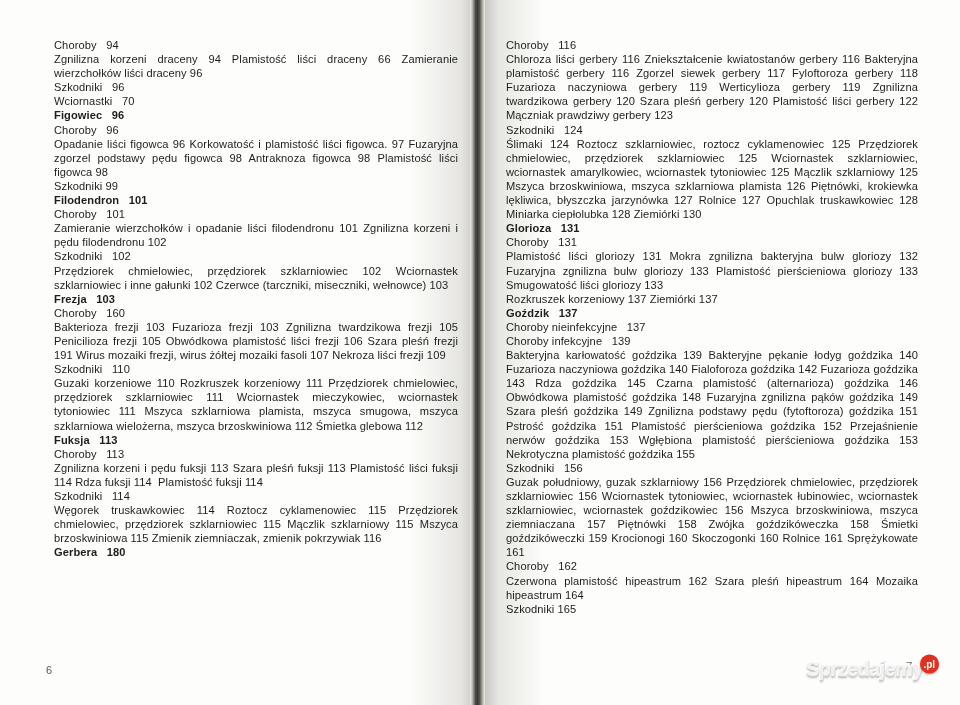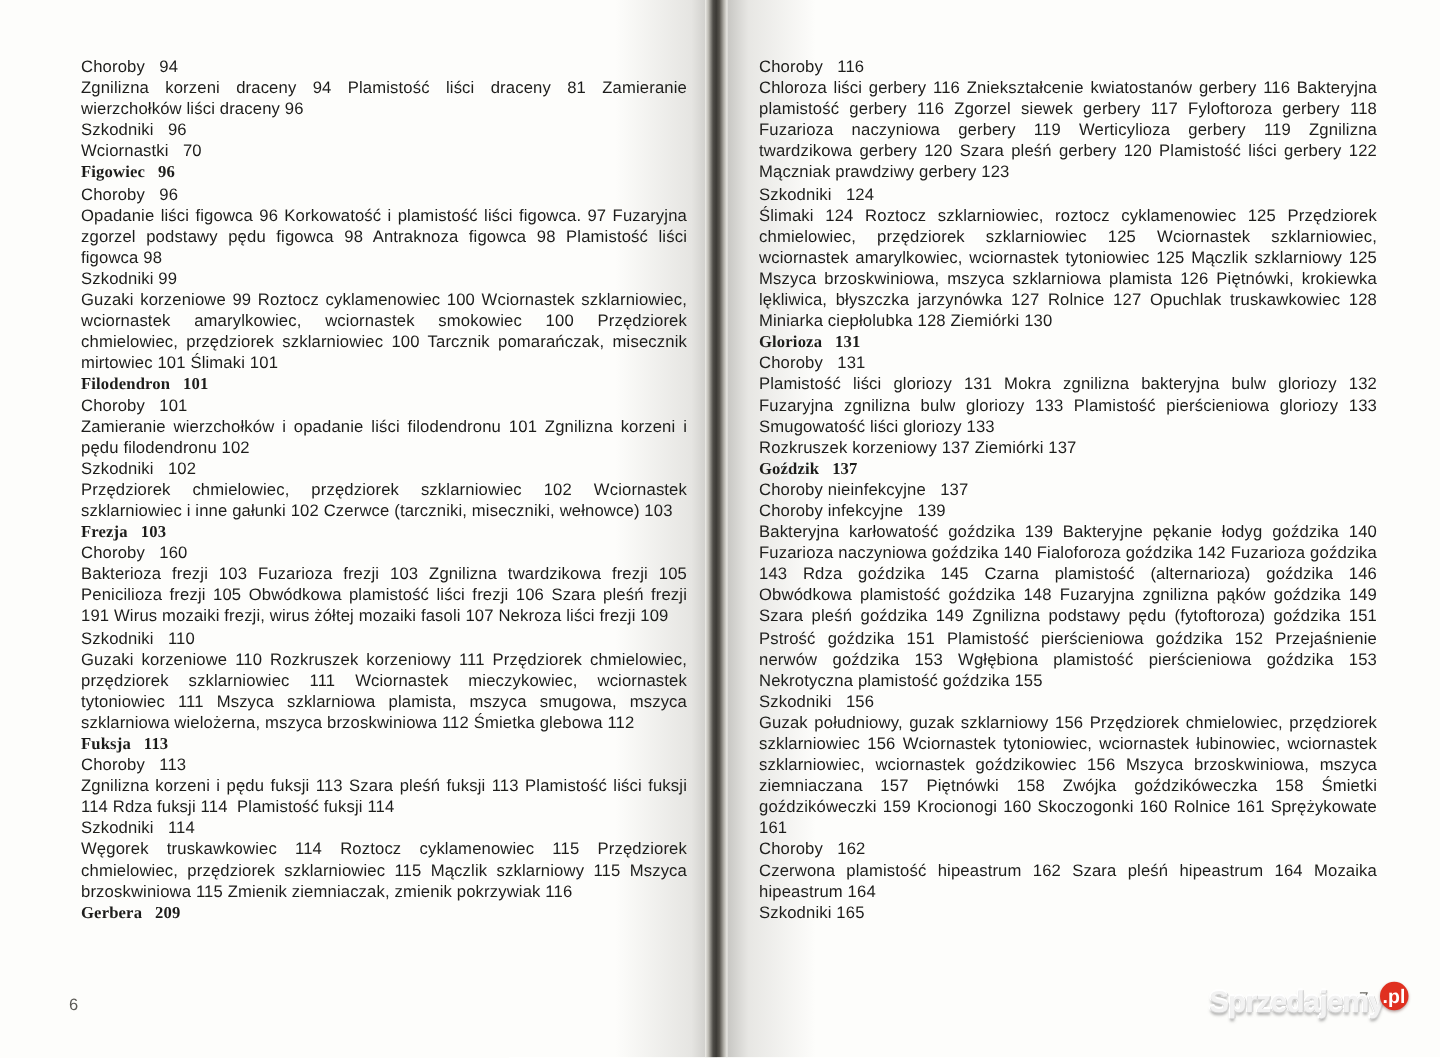--- a/index.html
+++ b/index.html
@@ -71,21 +71,21 @@
     margin: 0;
     padding: 0;
     text-align: justify;
     text-justify: inter-word;
     -webkit-hyphens: none;
     hyphens: none;
     white-space: pre-wrap;
   }
   
   .entry.short { text-align: left; }
-  .entry.bold  { font-weight: bold; text-align: left; font-family: Liberation Serif, serif; }
+  .entry.bold  { font-weight: bold; text-align: left; }
 
   #page-num-left {
     position: absolute;
     left: 46px;
     top: 664px;
     font-size: 11px;
     color: #5c5a56;
   }
   #page-num-right {
     position: absolute;
@@ -116,21 +116,21 @@
     white-space: nowrap;
   }
   #watermark .wm-badge {
     display: inline-block;
     margin-left: -3px;
     width: 19px;
     height: 19px;
     border-radius: 50%;
     background: #e03020;
     color: #ffffff;
-    font-size: 13px;
+    font-size: 10px;
     line-height: 19px;
     text-align: center;
     letter-spacing: 0;
     text-shadow: none;
     font-weight: bold;
     position: relative;
     top: -5px;
     box-shadow: 0 1px 2px rgba(90,40,35,0.45);
   }
 </style>
@@ -142,44 +142,43 @@
   <div class="leaf left"></div>
   <div class="leaf right"></div>
 
   <div class="paper-shade-left"></div>
   <div class="paper-shade-right"></div>
 
   <div id="gutter"></div>
 
   <div class="column left" id="left-column">
       <p class="entry short">Choroby   94</p>
-      <p class="entry">Zgnilizna korzeni draceny 94 Plamistość liści draceny 81 Zamieranie wierzchołków liści draceny 96</p>
+      <p class="entry">Zgnilizna korzeni draceny 94 Plamistość liści draceny 66 Zamieranie wierzchołków liści draceny 96</p>
       <p class="entry short">Szkodniki   96</p>
       <p class="entry short">Wciornastki   70</p>
       <p class="entry bold short">Figowiec   96</p>
       <p class="entry short">Choroby   96</p>
       <p class="entry">Opadanie liści figowca 96 Korkowatość i plamistość liści figowca. 97 Fuzaryjna zgorzel podstawy pędu figowca 98 Antraknoza figowca 98 Plamistość liści figowca 98</p>
       <p class="entry short">Szkodniki 99</p>
-      <p class="entry">Guzaki korzeniowe 99 Roztocz cyklamenowiec 100 Wciornastek szklarniowiec, wciornastek amarylkowiec, wciornastek smokowiec 100 Przędziorek chmielowiec, przędziorek szklarniowiec 100 Tarcznik pomarańczak, misecznik mirtowiec 101 Ślimaki 101</p>
       <p class="entry bold short">Filodendron   101</p>
       <p class="entry short">Choroby   101</p>
       <p class="entry">Zamieranie wierzchołków i opadanie liści filodendronu 101 Zgnilizna korzeni i pędu filodendronu 102</p>
       <p class="entry short">Szkodniki   102</p>
       <p class="entry">Przędziorek chmielowiec, przędziorek szklarniowiec 102 Wciornastek szklarniowiec i inne gałunki 102 Czerwce (tarczniki, miseczniki, wełnowce) 103</p>
       <p class="entry bold short">Frezja   103</p>
       <p class="entry short">Choroby   160</p>
       <p class="entry">Bakterioza frezji 103 Fuzarioza frezji 103 Zgnilizna twardzikowa frezji 105 Penicilioza frezji 105 Obwódkowa plamistość liści frezji 106 Szara pleśń frezji 191 Wirus mozaiki frezji, wirus żółtej mozaiki fasoli 107 Nekroza liści frezji 109</p>
       <p class="entry short">Szkodniki   110</p>
       <p class="entry">Guzaki korzeniowe 110 Rozkruszek korzeniowy 111 Przędziorek chmielowiec, przędziorek szklarniowiec 111 Wciornastek mieczykowiec, wciornastek tytoniowiec 111 Mszyca szklarniowa plamista, mszyca smugowa, mszyca szklarniowa wielożerna, mszyca brzoskwiniowa 112 Śmietka glebowa 112</p>
       <p class="entry bold short">Fuksja   113</p>
       <p class="entry short">Choroby   113</p>
       <p class="entry">Zgnilizna korzeni i pędu fuksji 113 Szara pleśń fuksji 113 Plamistość liści fuksji 114 Rdza fuksji 114  Plamistość fuksji 114</p>
       <p class="entry short">Szkodniki   114</p>
       <p class="entry">Węgorek truskawkowiec 114 Roztocz cyklamenowiec 115 Przędziorek chmielowiec, przędziorek szklarniowiec 115 Mączlik szklarniowy 115 Mszyca brzoskwiniowa 115 Zmienik ziemniaczak, zmienik pokrzywiak 116</p>
-      <p class="entry bold short">Gerbera   209</p>
+      <p class="entry bold short">Gerbera   180</p>
     </div>
   <div class="column right" id="right-column">
       <p class="entry short">Choroby   116</p>
       <p class="entry">Chloroza liści gerbery 116 Zniekształcenie kwiatostanów gerbery 116 Bakteryjna plamistość gerbery 116 Zgorzel siewek gerbery 117 Fyloftoroza gerbery 118 Fuzarioza naczyniowa gerbery 119 Werticylioza gerbery 119 Zgnilizna twardzikowa gerbery 120 Szara pleśń gerbery 120 Plamistość liści gerbery 122 Mączniak prawdziwy gerbery 123</p>
       <p class="entry short">Szkodniki   124</p>
       <p class="entry">Ślimaki 124 Roztocz szklarniowiec, roztocz cyklamenowiec 125 Przędziorek chmielowiec, przędziorek szklarniowiec 125 Wciornastek szklarniowiec, wciornastek amarylkowiec, wciornastek tytoniowiec 125 Mączlik szklarniowy 125 Mszyca brzoskwiniowa, mszyca szklarniowa plamista 126 Piętnówki, krokiewka lękliwica, błyszczka jarzynówka 127 Rolnice 127 Opuchlak truskawkowiec 128 Miniarka ciepłolubka 128 Ziemiórki 130</p>
       <p class="entry bold short">Glorioza   131</p>
       <p class="entry short">Choroby   131</p>
       <p class="entry">Plamistość liści gloriozy 131 Mokra zgnilizna bakteryjna bulw gloriozy 132 Fuzaryjna zgnilizna bulw gloriozy 133 Plamistość pierścieniowa gloriozy 133 Smugowatość liści gloriozy 133</p>
       <p class="entry short">Rozkruszek korzeniowy 137 Ziemiórki 137</p>

